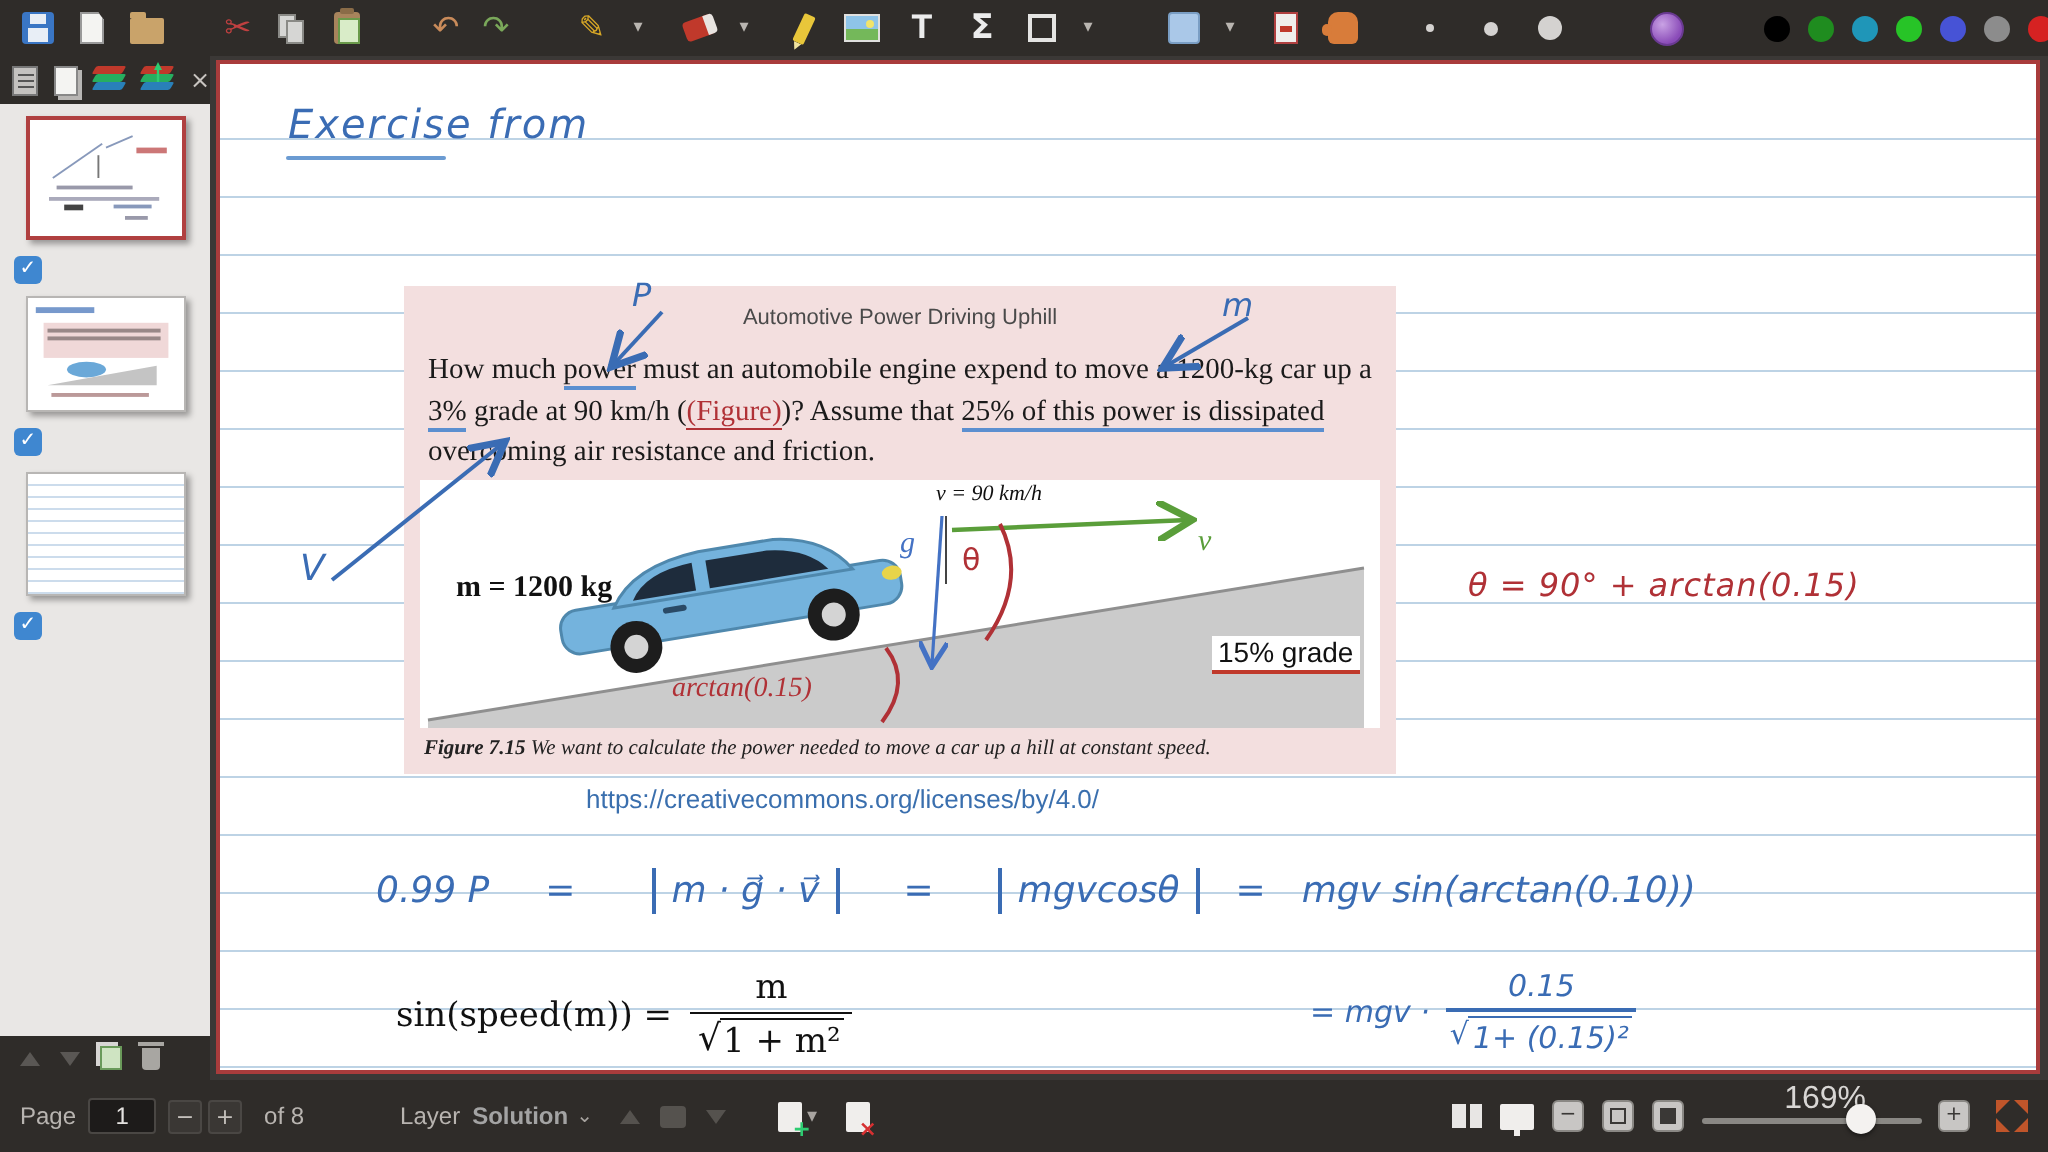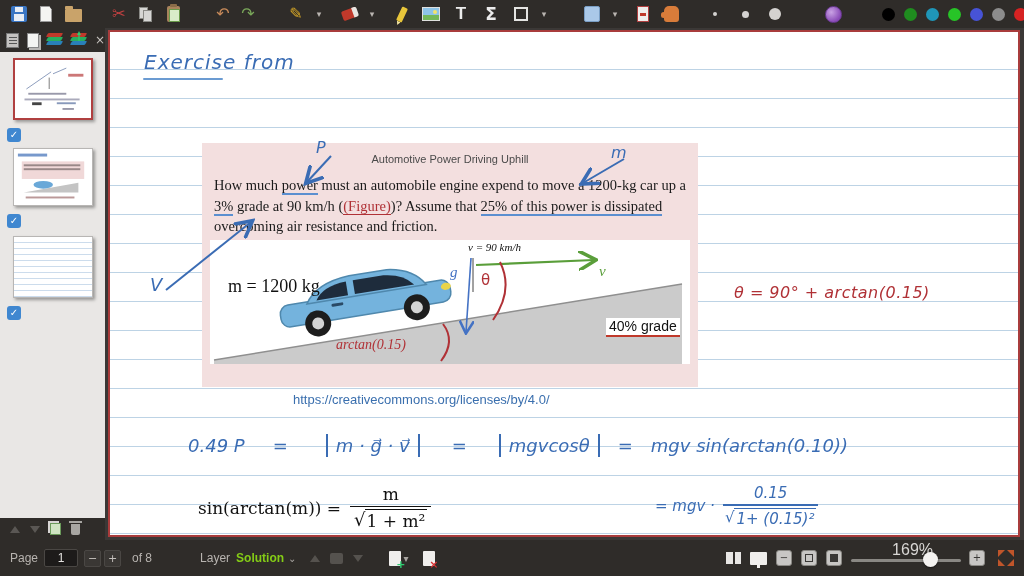--- a/index.html
+++ b/index.html
@@ -90,21 +90,21 @@
 
   .exbox { position:absolute; left:92px; top:111px; width:496px; height:244px; background:#f3dfdf; }
   .ex-title { position:absolute; left:0; top:10px; width:100%; text-align:center; font-size:11px; color:#4a4a4a; }
   .ex-body { position:absolute; left:12px; top:32px; width:474px; font-family:"Liberation Serif", serif;
     font-size:14.5px; line-height:20.5px; color:#1a1a1a; }
   .ub { border-bottom:2px solid #5b8fd0; }
   .fig-link { color:#b03136; border-bottom:1.5px solid #b03136; cursor:pointer; }
   .figarea { position:absolute; left:8px; top:97px; width:480px; height:124px; background:#fff; }
   .figarea svg.fig { position:absolute; left:0; top:0; }
   .flabel { position:absolute; font-family:"Liberation Serif", serif; color:#111; }
-  .fl-mass { left:18px; top:36px; font-size:18px; }
+  .fl-mass { left:18px; top:46px; font-size:15px;font-weight:bold; }
   .fl-speed { left:258px; top:1px; font-size:11px; font-style:italic; }
   .fl-g { left:240px; top:24px; font-size:15px; font-style:italic; color:#4472c4; }
   .fl-theta { left:271px; top:31px; font-size:15px; color:#b03136; font-family:"DejaVu Sans",sans-serif; }
   .fl-vvec { left:389px; top:23px; font-size:15px; color:#5a9e3a; }
   .fl-arctan { left:126px; top:97px; font-size:14px; color:#b03136; }
   .fl-grade { left:396px; top:78px; font-size:14px; font-family:"Liberation Sans",sans-serif;
     background:#fff; padding:0 3px 1px; border-bottom:2px solid #c0392b; color:#111; }
   .caption { position:absolute; left:10px; top:226px; width:474px; font-family:"Liberation Serif", serif;
     font-style:italic; font-size:10.5px; color:#222; }
   .caption b { font-weight:bold; }
@@ -138,21 +138,21 @@
   .overlay { position:absolute; left:0; top:0; pointer-events:none; }
 
   
   .statusbar { position:absolute; left:0; top:540px; width:1024px; height:36px; background:#2f2c29;
     display:flex; align-items:center; color:#c8c4c0; font-size:12px; }
   .sb-label { color:#b8b4b0; }
   .pg-input { width:34px; height:18px; background:#1d1b1a; border:1px solid #4a4744; border-radius:2px;
     color:#e4e2e0; text-align:center; line-height:17px; margin:0 6px; }
   .sb-btn { width:17px; height:17px; background:#3a3734; border:1px solid #4a4744; border-radius:2px;
     color:#c4c0bc; text-align:center; line-height:15px; margin-right:3px; cursor:pointer; font-size:11px; }
-  .layer-sel { font-weight:bold; color:#84cc16; margin:0 4px 0 6px; cursor:pointer; }
+  .layer-sel { font-weight:bold; color:#a3a3a3; margin:0 4px 0 6px; cursor:pointer; }
   .chev { color:#a8a4a0; font-size:10px; margin-right:14px; cursor:pointer; }
   .nav-dim { width:0; height:0; margin-right:10px; }
   .nav-up { border-left:5px solid transparent; border-right:5px solid transparent; border-bottom:7px solid #55524e; }
   .nav-box { width:13px; height:11px; background:#55524e; border-radius:2px; margin-right:10px; }
   .nav-down { border-left:5px solid transparent; border-right:5px solid transparent; border-top:7px solid #55524e; }
   .pgicon { width:12px; height:15px; background:#f0eeec; border-radius:1px; position:relative; margin-right:2px; cursor:pointer; }
   .pgicon .badge { position:absolute; right:-4px; bottom:-4px; font-size:11px; font-weight:bold; line-height:10px; }
   .badge.add { color:#2ecc71; } .badge.del { color:#d63031; }
   .rgroup { margin-left:auto; display:flex; align-items:center; margin-right:10px; position:relative; }
   .vbtn { margin-right:9px; cursor:pointer; }
@@ -377,43 +377,44 @@
           <line x1="261" y1="18" x2="256" y2="92" stroke="#4472c4" stroke-width="1.6" marker-end="url(#ah-blue2)"></line>
           <path d="M 290,22 Q 304,50 283,80" stroke="#b03136" stroke-width="2" fill="none"></path>
           <path d="M 233,84 Q 246,101 231,121" stroke="#b03136" stroke-width="2" fill="none"></path>
         </svg>
         <div class="flabel fl-mass">m = 1200 kg</div>
         <div class="flabel fl-speed">v = 90 km/h</div>
         <div class="flabel fl-g">g⃗</div>
         <div class="flabel fl-theta">θ</div>
         <div class="flabel fl-vvec hand">v⃗</div>
         <div class="flabel fl-arctan hand">arctan(0.15)</div>
-        <div class="flabel fl-grade">40% grade</div>
-      </div>
+        <div class="flabel fl-grade">15% grade</div>
+      </div>
+      <div class="caption"><b>Figure 7.15</b><span> We want to calculate the power needed to move a car up a hill at constant speed.</span></div>
     </div>
 
     <div class="lic-url">https://creativecommons.org/licenses/by/4.0/</div>
 
     <div class="ann ann-p hand">P</div>
     <div class="ann ann-m hand">m</div>
     <div class="ann ann-v hand">V</div>
     <div class="theta-eq hand">θ = 90° + arctan(0.15)</div>
 
     <div class="power-eq hand">
-      <span>0.49 P</span>
+      <span>0.99 P</span>
       <span class="sp1">=</span>
       <span class="abs">m · g⃗ · v⃗</span>
       <span class="sp2">=</span>
       <span class="abs">mgvcosθ</span>
       <span class="sp3">=</span>
       <span>mgv sin(arctan(0.10))</span>
     </div>
 
     <div class="identity">
-      <span>sin(arctan(m)) =</span>
+      <span>sin(speed(m)) =</span>
       <span class="frac">
         <span class="num">m</span>
         <span class="den">
             <span class="sqrt-g">√</span>
             <span class="rad">1 + m²</span>
           </span>
       </span>
     </div>
 
     <div class="final-eq hand">

